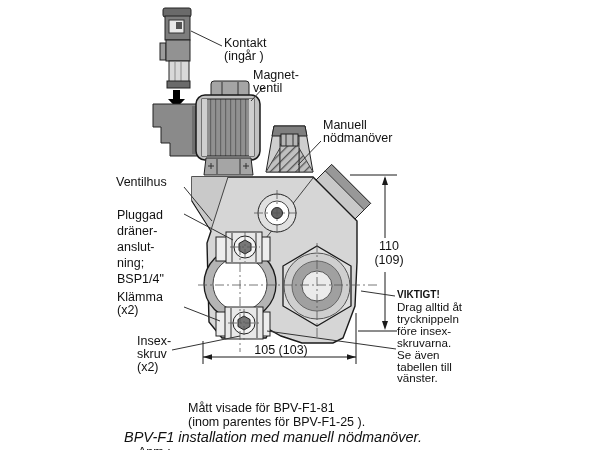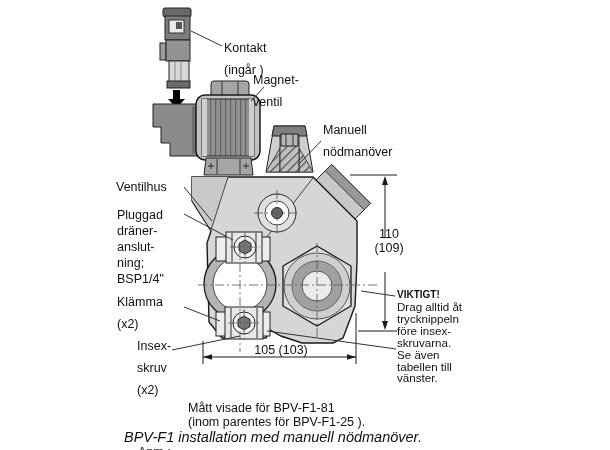--- a/index.html
+++ b/index.html
@@ -1,19 +1,19 @@
 <!DOCTYPE html>
 <html><head>
 <meta charset="utf-8">
 <style>
   html,body{margin:0;padding:0;background:#fff;}
   .stage{position:relative;width:610px;height:450px;background:#fff;overflow:hidden;
          font-family:"Liberation Sans",sans-serif;color:#111;}
   .stage svg{position:absolute;left:0;top:0;}
-  .lbl{position:absolute;font-size:12.5px;line-height:22px;white-space:pre-line;}
+  .lbl{position:absolute;font-size:12.5px;line-height:13px;white-space:pre-line;}
   .lh15{line-height:16px;}
   .dim{position:absolute;text-align:center;font-size:12.5px;line-height:13.5px;white-space:pre-line;}
   .viktigt{position:absolute;left:397px;top:288px;width:90px;font-size:11.6px;line-height:11.9px;}
   .viktigt .vt{font-weight:bold;font-size:10px;line-height:13px;}
   .viktigt .vb{white-space:pre-line;}
   .note{position:absolute;top:401px;font-size:12.5px;line-height:14px;}
   .note-label{left:138px;margin-top:44px;}
   .note-text{left:188px;white-space:pre-line;}
   .caption{position:absolute;left:124px;top:429px;font-size:14.5px;font-style:italic;}
 </style>
@@ -187,21 +187,21 @@
 dräner-
 anslut-
 ning;
 BSP1/4"</div>
   <div class="lbl" style="left:117px;top:291px;">Klämma
 (x2)</div>
   <div class="lbl" style="left:137px;top:335px;">Insex-
 skruv
 (x2)</div>
 
-  <div class="dim" style="left:361px;top:228px;width:56px;">110
+  <div class="dim" style="left:361px;top:240px;width:56px;">110
 (109)</div>
   <div class="dim" style="left:240px;top:344px;width:82px;">105 (103)</div>
 
   <div class="viktigt">
     <div class="vt">VIKTIGT!</div>
     <div class="vb">Drag alltid åt
 trycknippeln
 före insex-
 skruvarna.
 Se även

